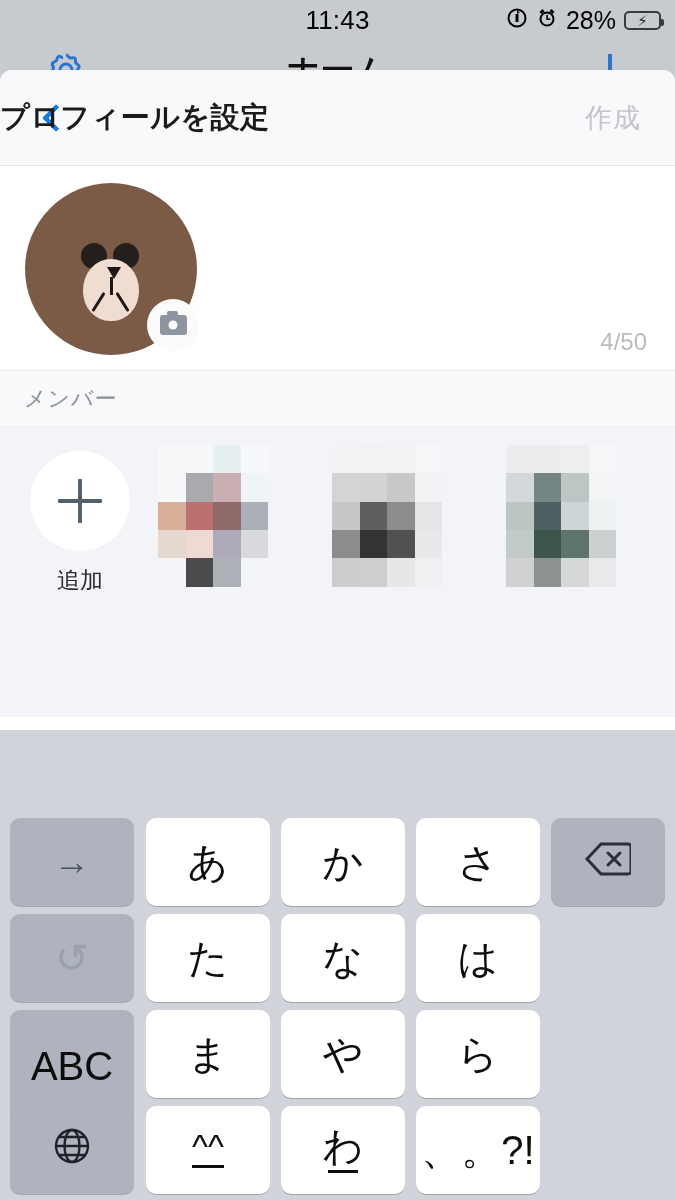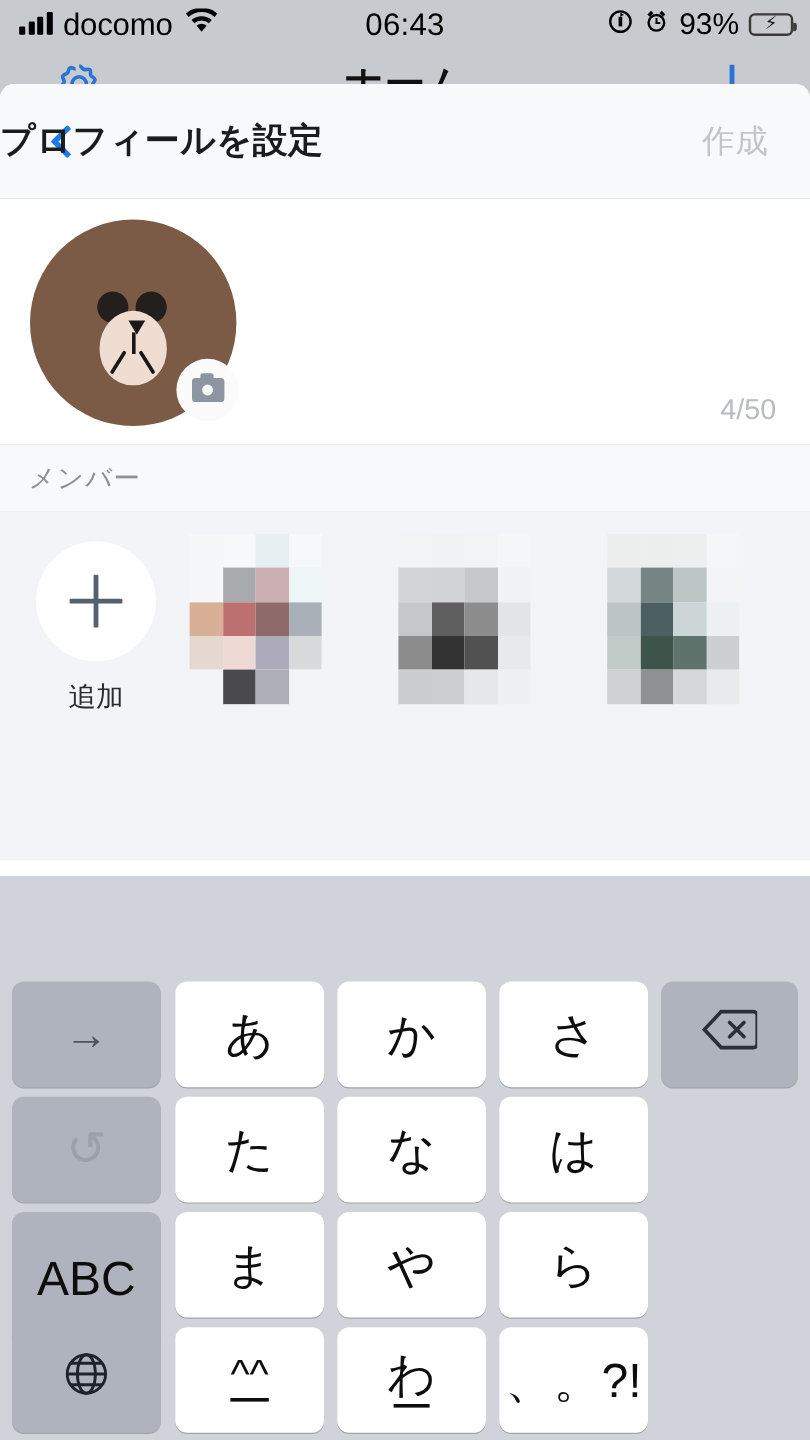--- a/index.html
+++ b/index.html
@@ -198,56 +198,40 @@
   .wa-under { width: 30px; height: 3px; background: #0d0d0d; margin-top: 6px; }
   .kao-wrap { display: flex; flex-direction: column; align-items: center; line-height: 0.85; }
   .kao-under { width: 32px; height: 3px; background: #0d0d0d; margin-top: 4px; }
 </style>
 </head>
 <body>
 
 <div id="app">
 
   <div class="statusbar">
-    <div class="sb-left">
-      <span class="sig">
-          <i></i>
-          <i></i>
-          <i></i>
-          <i></i>
-        </span>
-      <span class="sb-carrier">docomo</span>
-      <span>
-        <svg width="30" height="22" viewBox="0 0 30 22">
-            <path d="M15 19.5l-4.2-5.1a6.6 6.6 0 018.4 0z" fill="#000"></path>
-            <path d="M6.6 9.6a13 13 0 0116.8 0l-2.3 2.8a9.4 9.4 0 00-12.2 0z" fill="#000"></path>
-            <path d="M1.8 4.2a20 20 0 0126.4 0l-2.4 2.9a16.3 16.3 0 00-21.6 0z" fill="#000"></path>
-          </svg>
-      </span>
-    </div>
-    <div class="sb-center">06:43</div>
+    <div class="sb-center">11:43</div>
     <div class="sb-right">
       <span>
         <svg width="22" height="22" viewBox="0 0 22 22">
             <circle cx="11" cy="11" r="8.5" fill="none" stroke="#000" stroke-width="2"></circle>
             <path d="M11 3.5V7l3-1.8z" fill="#000"></path>
             <rect x="9.5" y="7" width="3" height="8" fill="#000"></rect>
           </svg>
       </span>
       <span>
         <svg width="22" height="22" viewBox="0 0 22 22">
             <circle cx="11" cy="12" r="7.5" fill="#000"></circle>
             <circle cx="11" cy="12" r="5.5" fill="#c7cacf"></circle>
             <rect x="10.3" y="8" width="1.6" height="4.6" fill="#000"></rect>
             <rect x="10.3" y="11.4" width="4" height="1.6" fill="#000"></rect>
             <path d="M3.5 5l3-3 2 2-3 3z" fill="#000"></path>
             <path d="M18.5 5l-3-3-2 2 3 3z" fill="#000"></path>
           </svg>
       </span>
-      <span class="sb-pct">93%</span>
+      <span class="sb-pct">28%</span>
       <span class="batt">
         <span class="batt-fill"></span><span class="bolt">⚡</span>
       </span>
     </div>
   </div>
 
   <div class="bg-screen">
     <span class="bg-gear">
       <svg width="48" height="48" viewBox="0 0 48 48">
           <path d="M24 7c1.8 0 2.4 2.3 4 2.9 1.6.6 3.4-1 4.8.2 1.4 1.2.1 3.2.9 4.7.8 1.5 3.1 1.5 3.4 3.4.3 1.8-1.9 2.8-2 4.5-.1 1.7 2 2.9 1.5 4.6-.5 1.7-2.8 1.6-3.9 2.9-1 1.3-.2 3.5-1.8 4.4-1.6.9-3.1-.9-4.8-.6-1.7.3-2.5 2.6-4.3 2.5-1.8-.1-2.3-2.4-3.9-3.1-1.6-.7-3.5.8-4.8-.5-1.3-1.3.1-3.2-.6-4.8-.7-1.5-3-1.7-3.2-3.5-.2-1.8 2-2.7 2.2-4.4.2-1.7-1.8-3-1.2-4.7.6-1.7 2.9-1.4 4-2.7 1.1-1.3.4-3.5 2-4.3 1.6-.8 3 1.1 4.7.9" fill="none" stroke="#2a74d6" stroke-width="3"></path>

